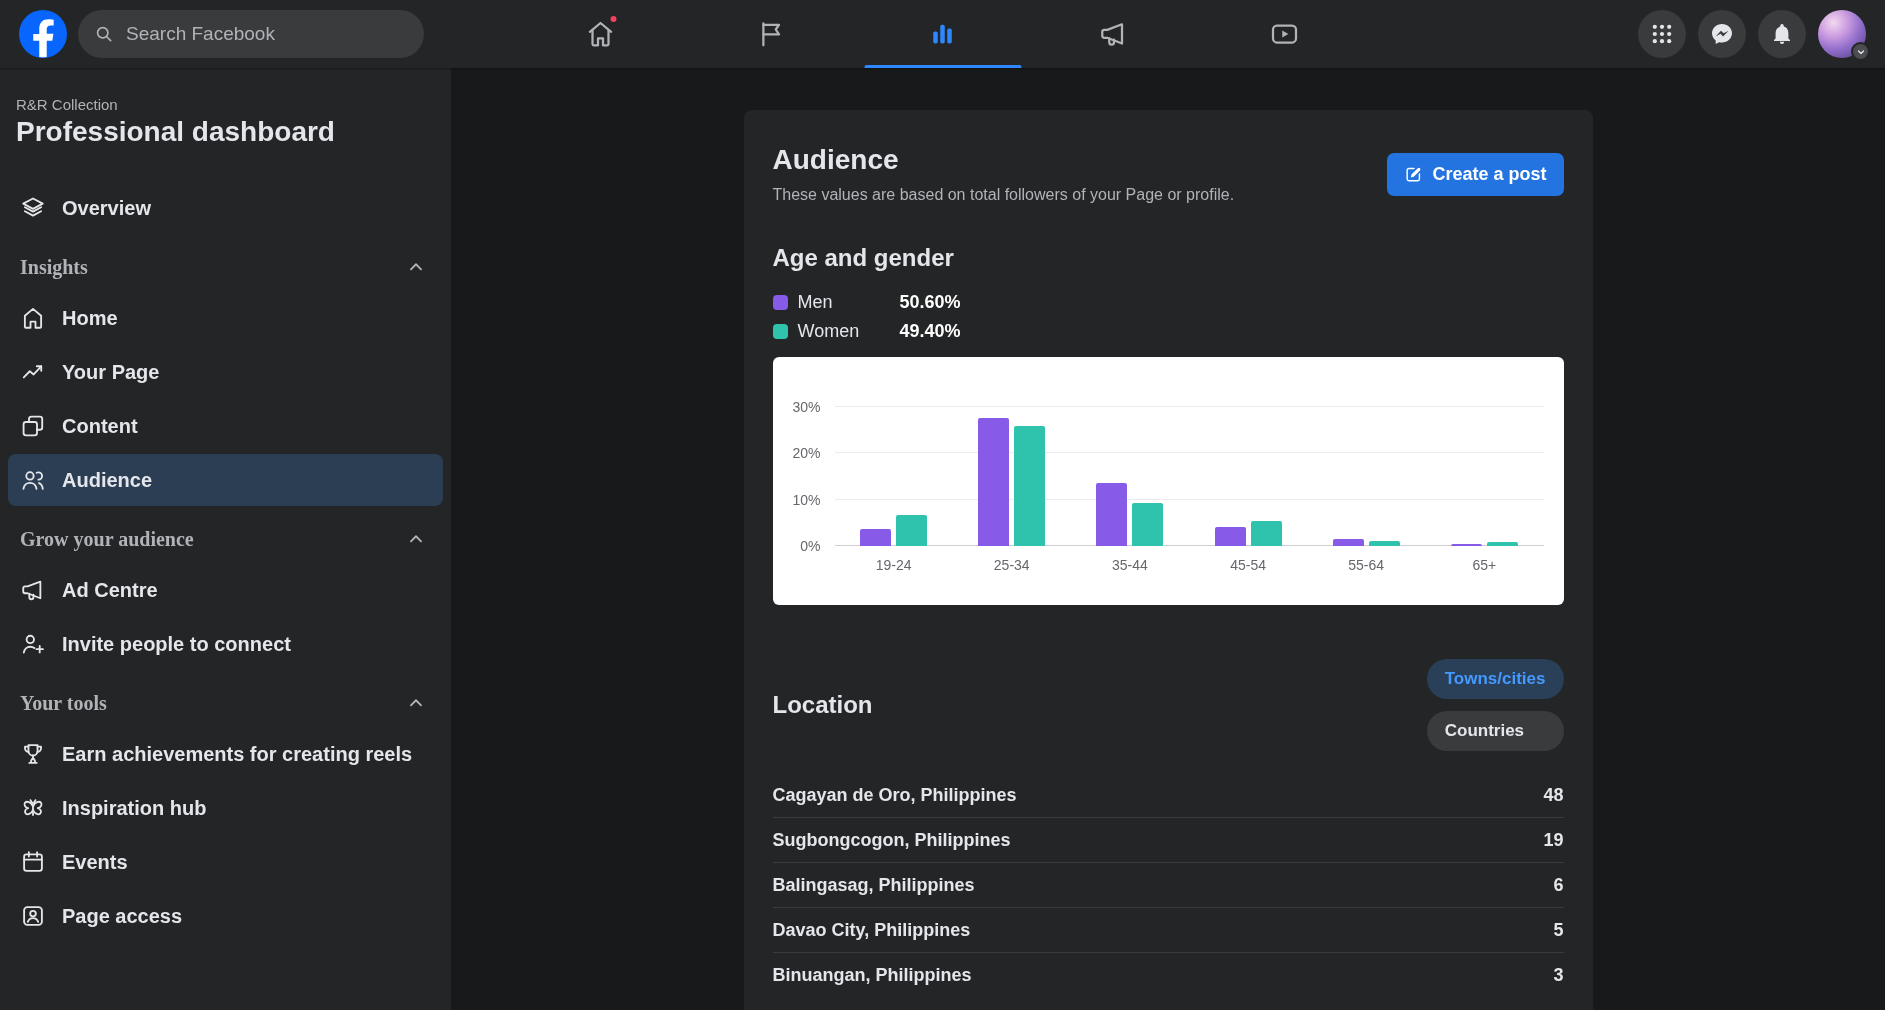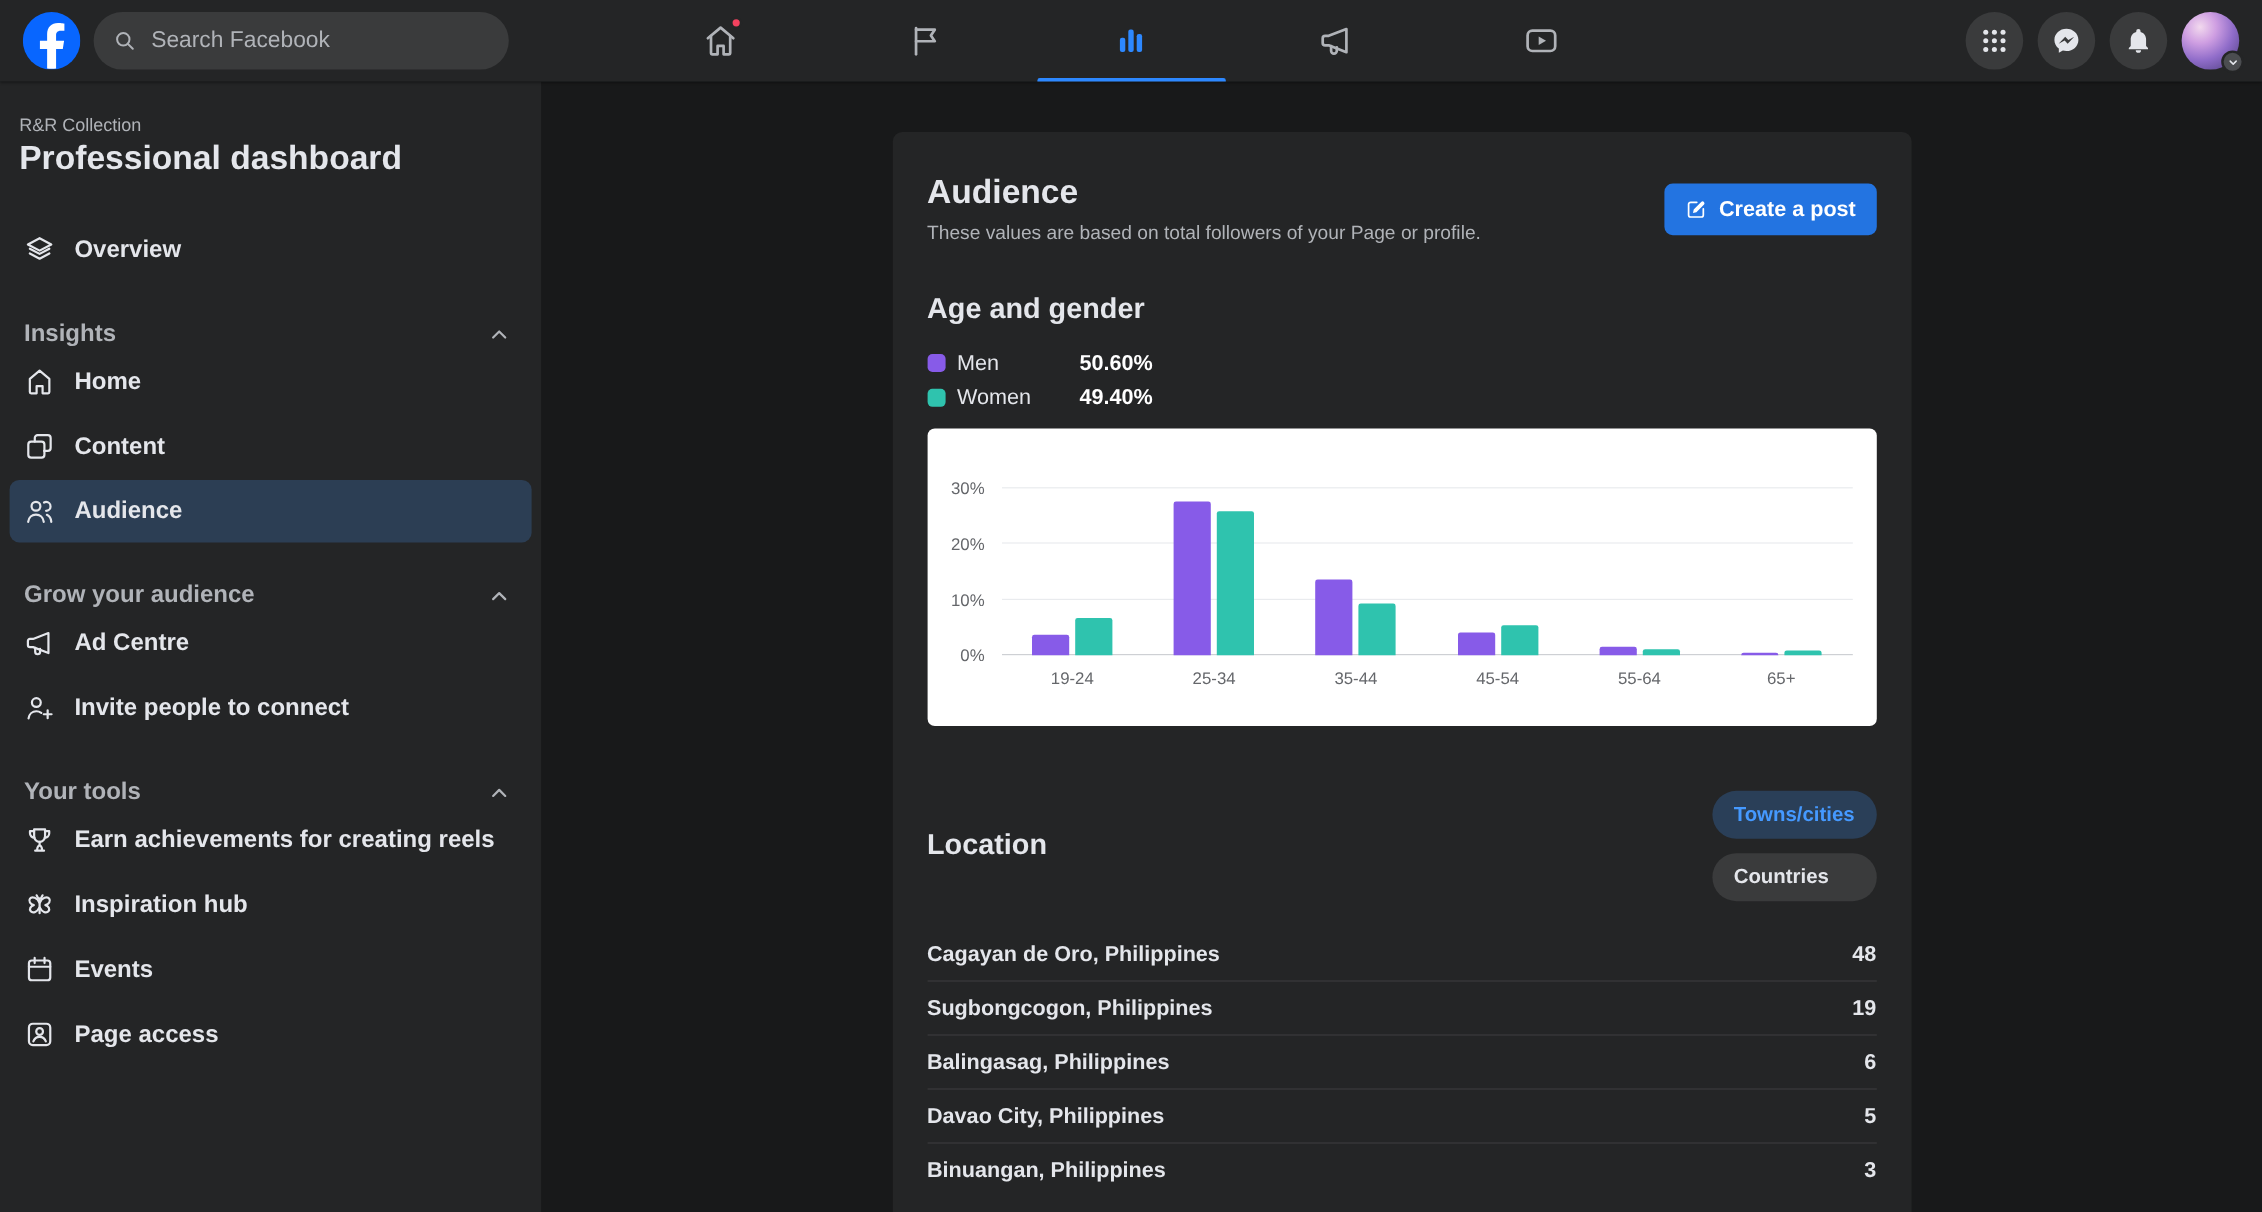--- a/index.html
+++ b/index.html
@@ -42,22 +42,22 @@
     background:#242526; padding-top:28px; z-index:10; }
   .page-name { margin:0 16px; font-size:15px; color:#b0b3b8; }
   .dash-title { margin:3px 16px 0; font-size:28px; font-weight:700; color:#e4e6eb; }
   .side-item { margin:2px 8px; height:52px; border-radius:8px; display:flex;
     align-items:center; padding:0 12px; gap:16px; cursor:pointer; }
   .side-item.active { background:#2c3e54; }
   .side-item svg { width:26px; height:26px; color:#e4e6eb; flex:none;
     fill:none; stroke:currentColor; stroke-width:1.7; stroke-linecap:round; stroke-linejoin:round; }
   .side-item .lbl { font-size:20px; font-weight:600; color:#e4e6eb; }
   .side-item.overview { margin-top:34px; }
-  .section-head { margin:10px 8px 0; height:46px; display:flex; align-items:flex-end;
-    justify-content:space-between; padding:0 16px 0 12px; cursor:pointer; border-radius:8px; }
+  .section-head { margin:10px 8px 0; height:46px; display:flex; align-items:center;
+    justify-content:space-between; padding:0 16px 0 12px; cursor:pointer; border-radius:8px;font-family:Liberation Serif, serif; }
   .section-head .lbl { font-size:20px; font-weight:600; color:#b0b3b8; }
   .section-head svg { width:22px; height:22px; color:#b0b3b8;
     fill:none; stroke:currentColor; stroke-width:2; stroke-linecap:round; stroke-linejoin:round; }
 
   
   .main { position:absolute; top:68px; left:451px; right:0; bottom:0;
     background:#18191a; overflow:hidden; }
   .card { width:849px; margin:42px auto 0; background:#242526; border-radius:8px;
     padding:34px 29px 60px; min-height:920px; }
   .card-head { display:flex; align-items:center; justify-content:space-between; }
@@ -234,20 +234,27 @@
   </div>
 
   <div class="side-item">
     <svg viewBox="0 0 24 24">
       <path d="M4.5 9.9 12 3.6l7.5 6.3V20a1 1 0 0 1-1 1h-4.2v-5.6H9.7V21H5.5a1 1 0 0 1-1-1z"></path>
     </svg>
     <span class="lbl">Home</span>
   </div>
   <div class="side-item">
     <svg viewBox="0 0 24 24">
+      <path d="M3.5 17 9 11.3l3.6 3 7-7.6"></path>
+        <path d="M15.5 6.7h4.1v4.2"></path>
+    </svg>
+    <span class="lbl">Your Page</span>
+  </div>
+  <div class="side-item">
+    <svg viewBox="0 0 24 24">
       <rect x="3.3" y="8.3" width="12.4" height="12.4" rx="2.2"></rect>
       <path d="M8.3 8.3V5.5a2.2 2.2 0 0 1 2.2-2.2h7.8a2.2 2.2 0 0 1 2.2 2.2v7.8a2.2 2.2 0 0 1-2.2 2.2h-2.8"></path>
     </svg>
     <span class="lbl">Content</span>
   </div>
   <div class="side-item active">
     <svg viewBox="0 0 24 24">
       <circle cx="9.2" cy="8.2" r="3.4"></circle>
         <path d="M3.2 20.2c.4-3.3 2.9-5.6 6-5.6s5.6 2.3 6 5.6"></path>
       <path d="M15.4 5.3a3.4 3.4 0 0 1 1.6-.4 3.4 3.4 0 0 1 0 6.8"></path>

